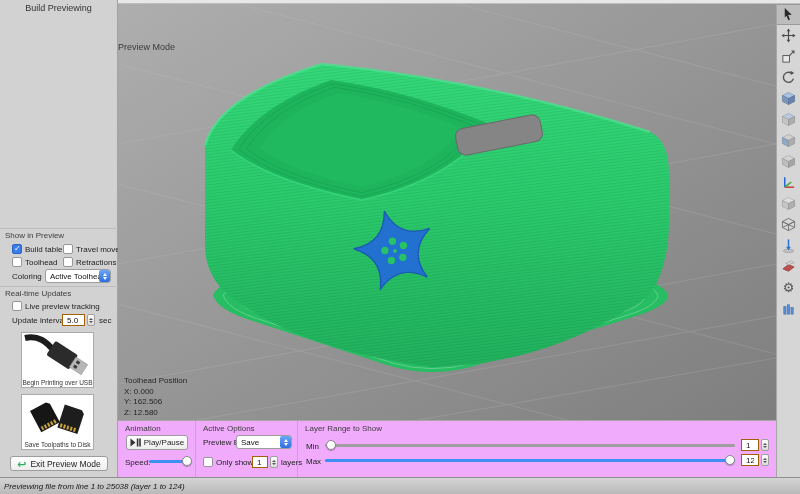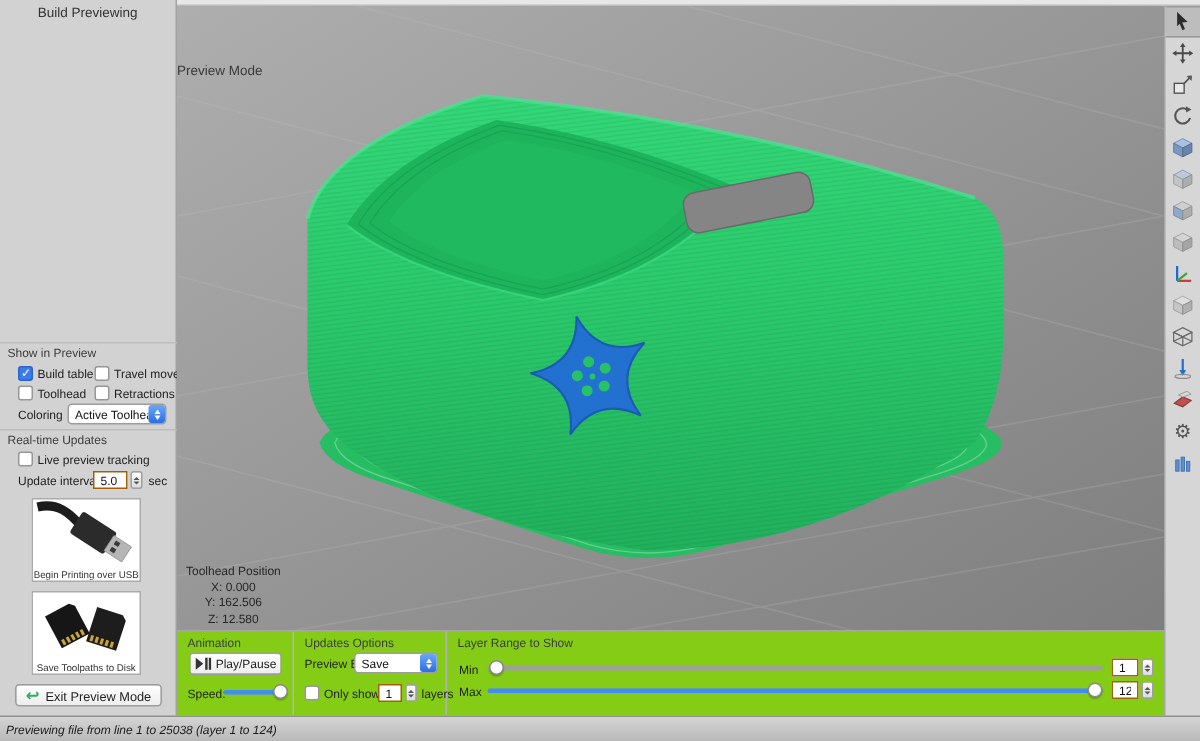--- a/index.html
+++ b/index.html
@@ -55,25 +55,25 @@
   .top-strip { position:absolute; left:118px; top:0; width:682px; height:4px;
     background:#e7e7e7; border-bottom:1px solid #bdbdbd; }
   .viewport { position:absolute; left:118px; top:4px; width:658px; height:416px; overflow:hidden; }
   .vp-overlay { position:absolute; font-size:8px; color:#1d1d1d; }
   .legend { left:6px; top:3px; }
   .legend-title { font-size:8px; color:#161616; margin-bottom:2px; }
   .legend-row { display:flex; align-items:center; gap:4px; margin-top:2px; }
   .swatch { width:9px; height:9px; border:1px solid rgba(0,0,0,0.35); }
   .mode-label { position:absolute; left:0; top:3px; width:100%; 
     font-size:9px; color:#3a3a3a;margin-top:35px; }
-  .th-pos { left:6px; top:372px; line-height:10.5px; color:#262626;text-align:center; }
+  .th-pos { left:6px; top:372px; line-height:10.5px; color:#262626; }
 
   
   .controls { position:absolute; left:118px; top:420px; width:658px; height:57px;
-    background:#84cc16; border-top:1px solid #a6a6a6; }
+    background:#f0abfc; border-top:1px solid #a6a6a6; }
   .grp { position:absolute; top:0; height:57px; border-right:1px solid #b4b4b4; }
   .grp-anim { left:0; width:78px; }
   .grp-opts { left:78px; width:102px; }
   .grp-range { left:180px; width:478px; border-right:none; }
   .grp-title { position:absolute; left:7px; top:3px; font-size:8px; color:#3c3c3c; white-space:nowrap; }
   .btn { background:linear-gradient(#ffffff,#ededed); border:1px solid #9d9d9d; border-radius:3px;
     display:flex; align-items:center; justify-content:center; gap:3px; }
   .play-btn { position:absolute; left:8px; top:14px; width:62px; height:15px; }
   .play-btn .txt { font-size:8px; color:#222; }
   .slider { position:absolute; height:9px; }
@@ -291,21 +291,21 @@
       </button>
       <span class="small-label" style="left:7px; top:37px">Speed:</span>
       <div class="slider" style="left:31px; top:36px; width:40px">
         <div class="track"></div>
           <div class="fill" style="width:95%"></div>
         <div class="thumb" style="left:calc(95% - 5px)"></div>
       </div>
     </div>
 
     <div class="grp grp-opts">
-      <div class="grp-title">Updates Options</div>
+      <div class="grp-title">Active Options</div>
       <span class="small-label" style="left:7px; top:17px">Preview By</span>
       <div class="dropdown" style="left:40px; top:14px; width:56px">
         <span class="dd-text">Save</span>
         <span class="dd-arrows">
             <i class="up"></i>
             <i class="dn"></i>
           </span>
       </div>
       <span class="cb" style="left:7px; top:36px"></span>
       <span class="small-label" style="left:20px; top:37px">Only show</span>

